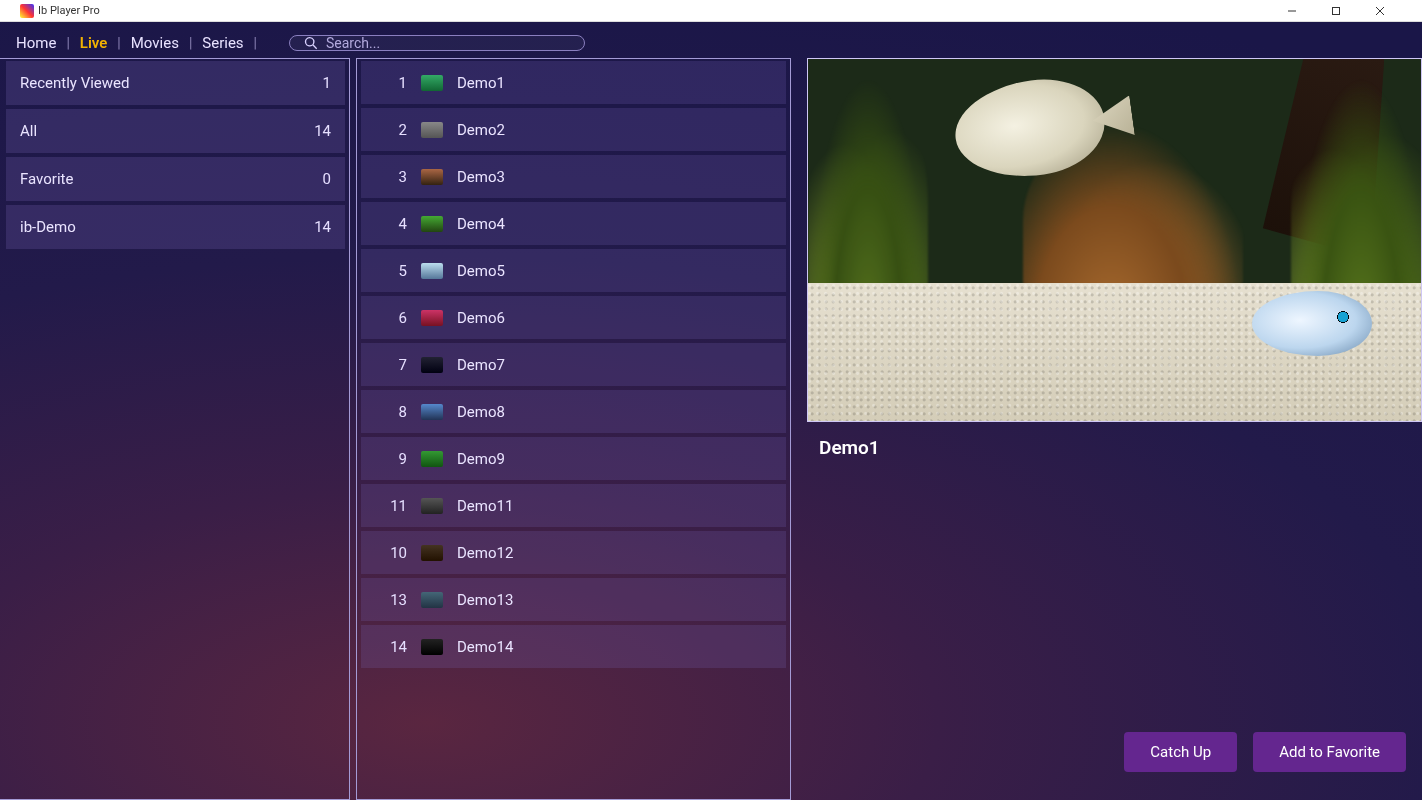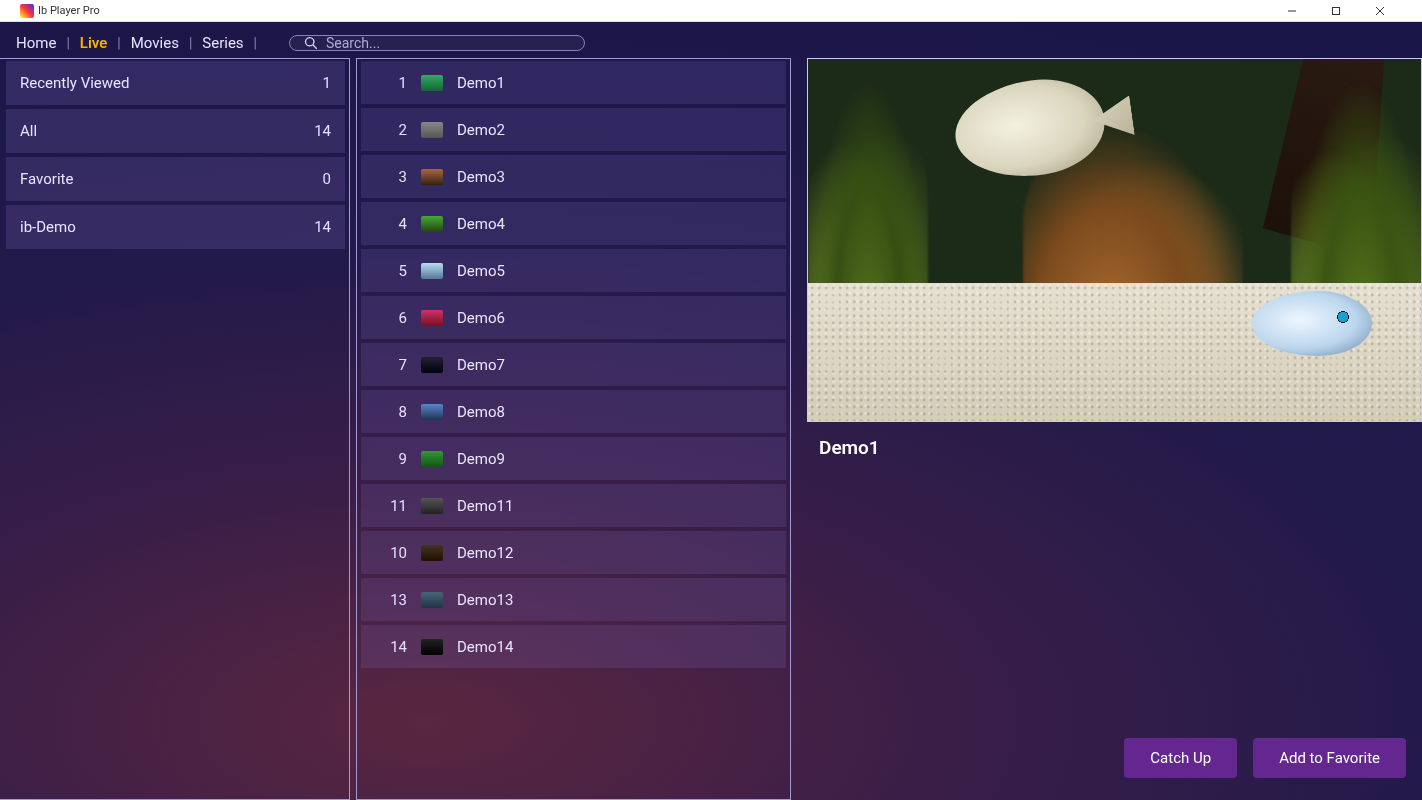--- a/index.html
+++ b/index.html
@@ -170,21 +170,21 @@
   background:radial-gradient(ellipse at 40% 45%, #eef6ff 0%, #bcd6ee 55%, #8aa9c7 80%);
 }
 .fish.f2::before{
   content:""; position:absolute; right:18%; top:30%; width:14px;height:14px;border-radius:50%;
   background:radial-gradient(circle,#17a2d4 0 50%,#000 55% 60%, transparent 61%);
 }
 .preview-title {
   color:#fff; font-size:19px; font-weight:600; margin:14px 0 0 12px;
 }
 .action-bar {
-  position:absolute; right:16px; bottom:22px; display:flex; gap:16px;
+  position:absolute; right:16px; bottom:28px; display:flex; gap:16px;
 }
 .action-btn {
   padding:11px 26px; border:none; border-radius:4px;
   background:#64268f; color:#fff; font-size:15px; cursor:pointer;
 }
 
 
 .t0{background:linear-gradient(#3a6,#163);}
 .t1{background:linear-gradient(#888,#555);}
 .t2{background:linear-gradient(#a64,#321);}

